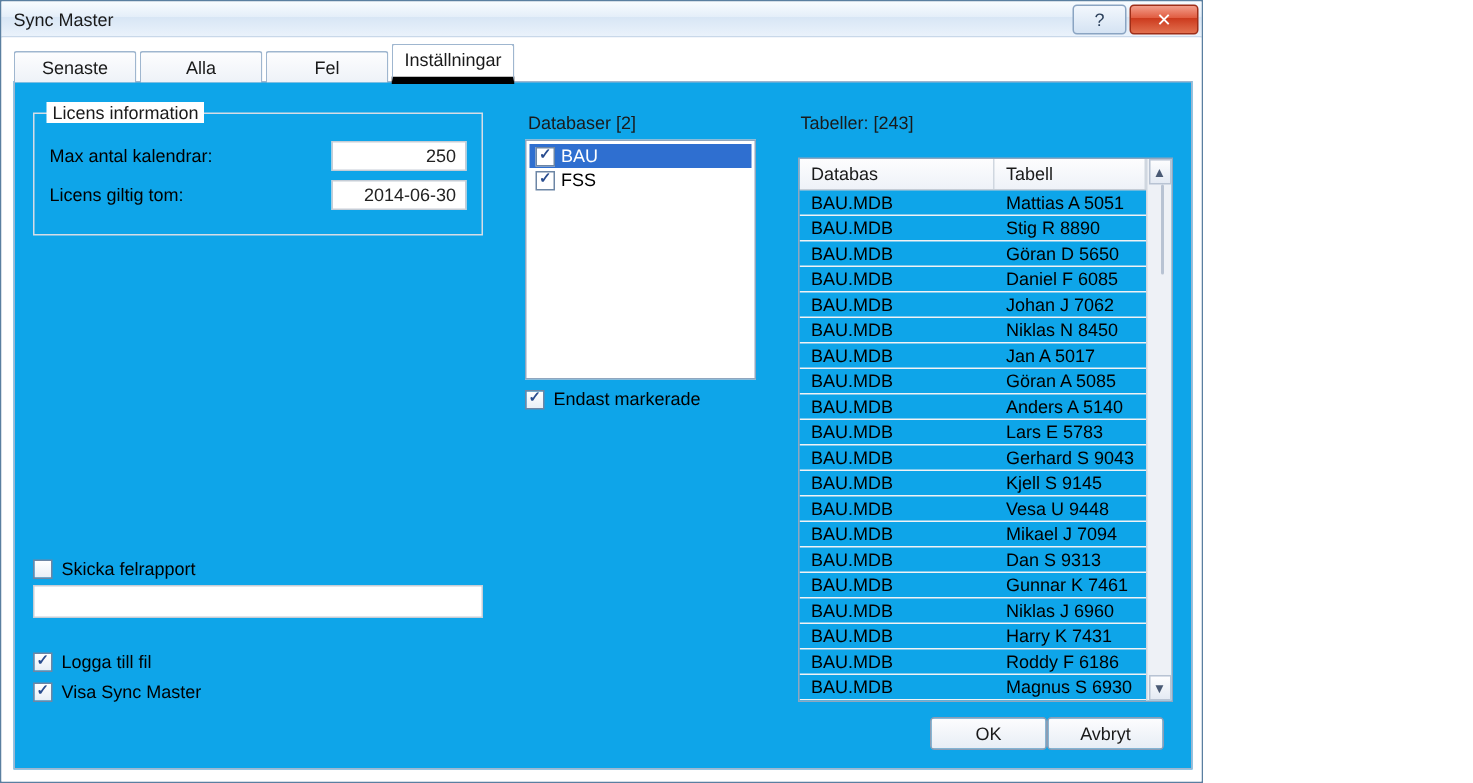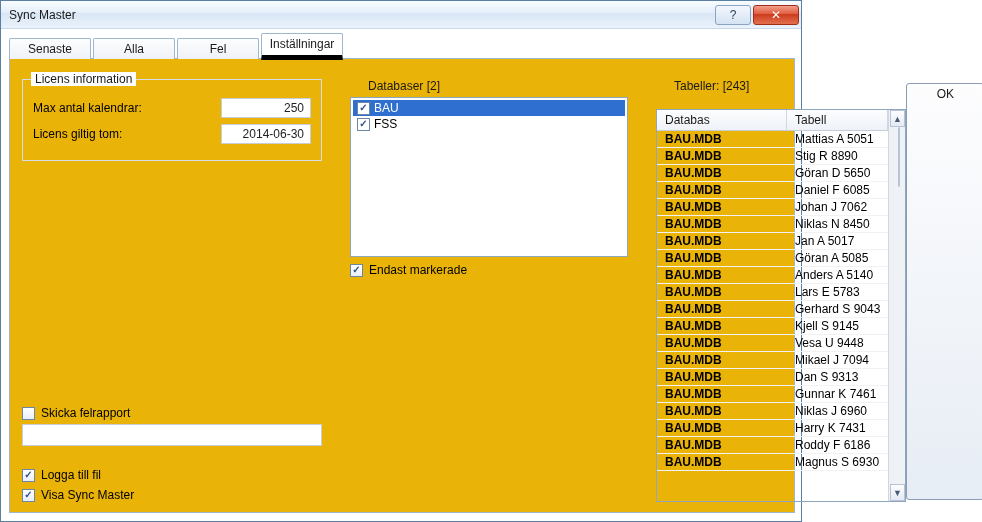--- a/index.html
+++ b/index.html
@@ -81,22 +81,23 @@
   .tab.active {
     background: #fff;
     border-bottom: 5px solid #000000;
     top: 1px;
     padding-bottom: 4px;
   }
   .tabpage {
     border: 1px solid #9fb6cf;
     flex: 1;
     padding: 14px 12px 10px 12px;
-    background: #eab308;
-    display: flex;
+    background: #0ea5e9;
+    display: flex;
+    flex-direction: column;
   }
   .columns {
     display: flex;
     gap: 28px;
     flex: 1;
     min-height: 0;
   }
   .col-left { width: 300px; display:flex; flex-direction:column; }
   .col-mid { width: 278px; display:flex; flex-direction:column; }
   .col-right { flex: 1; display:flex; flex-direction:column; min-height:0; }
@@ -123,21 +124,21 @@
   .lic-row label { flex:1; }
   .lic-row .val {
     width: 90px;
     border: 1px solid #c6cdd6;
     background: #fff;
     padding: 2px 6px;
     text-align: right;
     color: #222;
   }
 
-  .section-label { margin: 6px 0 4px 18px; color:#1a1a1a; }
+  .section-label { margin: 6px 0 4px 2px; color:#1a1a1a; }
   .listbox {
     border: 1px solid #8fa6bf;
     background: #fff;
     height: 160px;
     overflow: auto;
     padding: 2px 2px;
   }
   .db-item {
     display: flex;
     align-items: center;
@@ -182,21 +183,21 @@
     padding: 3px 8px;
     border-right:1px solid #d0d7e0;
     color:#1a1a1a;
     text-align:left;
   }
   .th.c1 { width: 130px; }
   .th.c2 { flex:1; }
   .tbody { flex:1; overflow:hidden; }
   .tr { display:flex; border-bottom:1px solid #f0f2f5; }
   .td { padding: 1px 8px 1px 8px; overflow:hidden; white-space:nowrap; }
-  .td.c1 { width:130px;font-weight:bold; }
+  .td.c1 { width:130px; }
   .td.c2 { flex:1; }
   .scrollbar {
     width:17px;
     background:#eef1f6;
     border-left:1px solid #d0d7e0;
     display:flex; flex-direction:column; align-items:center;
   }
   .sb-btn {
     width:15px; height:17px;
     background: linear-gradient(#fdfdfe,#e4eaf3);
@@ -217,21 +218,21 @@
     width: 300px;
     height: 22px;
     border:1px solid #c6cdd6;
     background:#fff;
     margin-top:4px;
   }
 
   .footer {
     display:flex;
     justify-content:flex-end;
-    gap:15px;
+    gap:0;
     padding: 10px 6px 2px 0;
   }
   .btn {
     min-width: 78px;
     padding: 3px 14px;
     border:1px solid #8b9db5;
     border-radius:3px;
     background: linear-gradient(#fdfdfe,#e7edf5);
     text-align:center;
     color:#1a1a1a;

